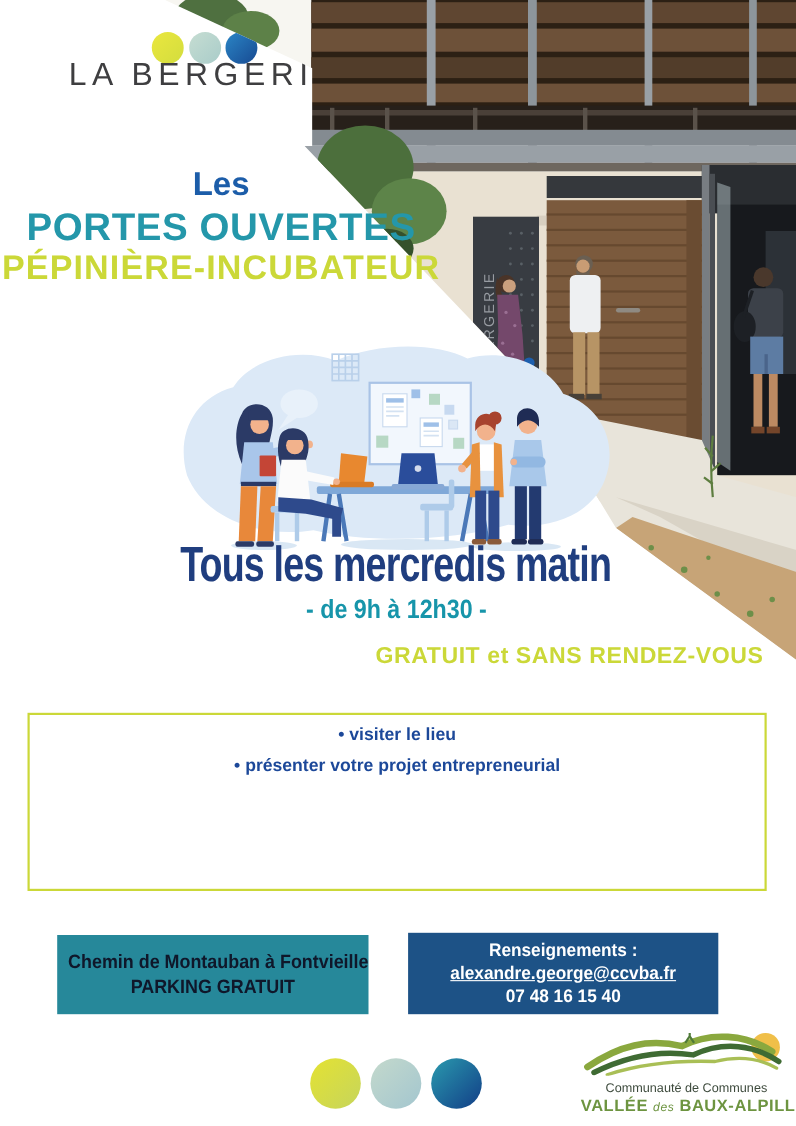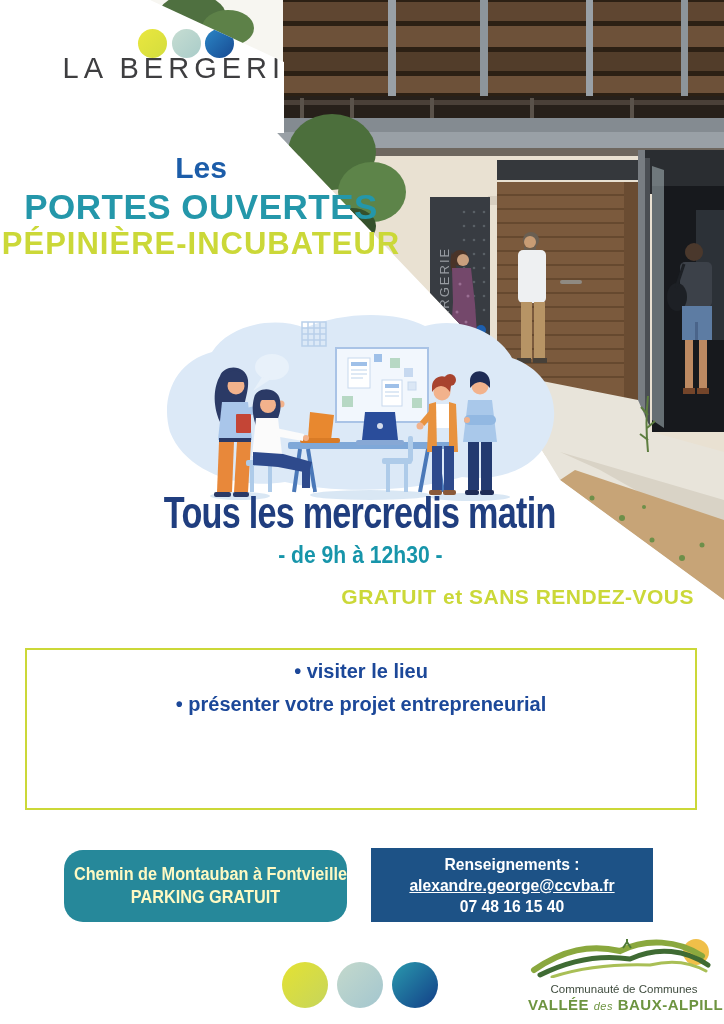--- a/index.html
+++ b/index.html
@@ -44,27 +44,27 @@
   .sch-hours{margin-top:2px;font-size:24px;font-weight:bold;color:var(--c-hours_teal,#1795aa);
     display:inline-block;transform:scaleX(.88);transform-origin:center;white-space:nowrap;}
   #free-note{right:30px;top:585px;font-size:21px;font-weight:bold;
     color:var(--c-accent_green,#cbd838);letter-spacing:.5px;white-space:nowrap;}
 
   
   #info-box{left:25px;top:648px;width:668px;height:158px;background:#fff;
     border:2.5px solid var(--c-accent_green,#cbd838);text-align:center;}
   .info-heading{margin-top:22px;font-size:22px;font-weight:bold;color:var(--c-info_text,#1c4899);}
   .info-bullets{list-style:none;margin:10px 0 0 0;padding:0;}
-  .info-bullets li{font-size:20px;font-weight:bold;color:var(--c-info_text,#1c4899);margin-top:10px;}
+  .info-bullets li{font-size:16px;font-weight:bold;color:var(--c-info_text,#1c4899);margin-top:10px;}
   .info-bullets li::before{content:"• ";}
 
   
-  #location-box{left:64px;top:850px;width:283px;height:72px;
-    background:var(--c-location_box_bg,#26889a);color:#fef9c3;text-align:center;
-    display:flex;flex-direction:column;justify-content:center;border-radius:19px;}
+  #location-box{left:52px;top:850px;width:283px;height:72px;
+    background:var(--c-location_box_bg,#26889a);color:#0f172a;text-align:center;
+    display:flex;flex-direction:column;justify-content:center;}
   #location-box div{font-size:17.5px;font-weight:bold;line-height:23px;
     transform:scaleX(.93);white-space:nowrap;}
   #contact-box{left:371px;top:848px;width:282px;height:74px;
     background:var(--c-contact_box_bg,#1d5286);color:#fff;text-align:center;
     display:flex;flex-direction:column;justify-content:center;}
   #contact-box .c-line{font-size:16.5px;font-weight:bold;line-height:21px;
     transform:scaleX(.95);white-space:nowrap;}
   #contact-box a{color:#fff;text-decoration:underline;}
 
   

